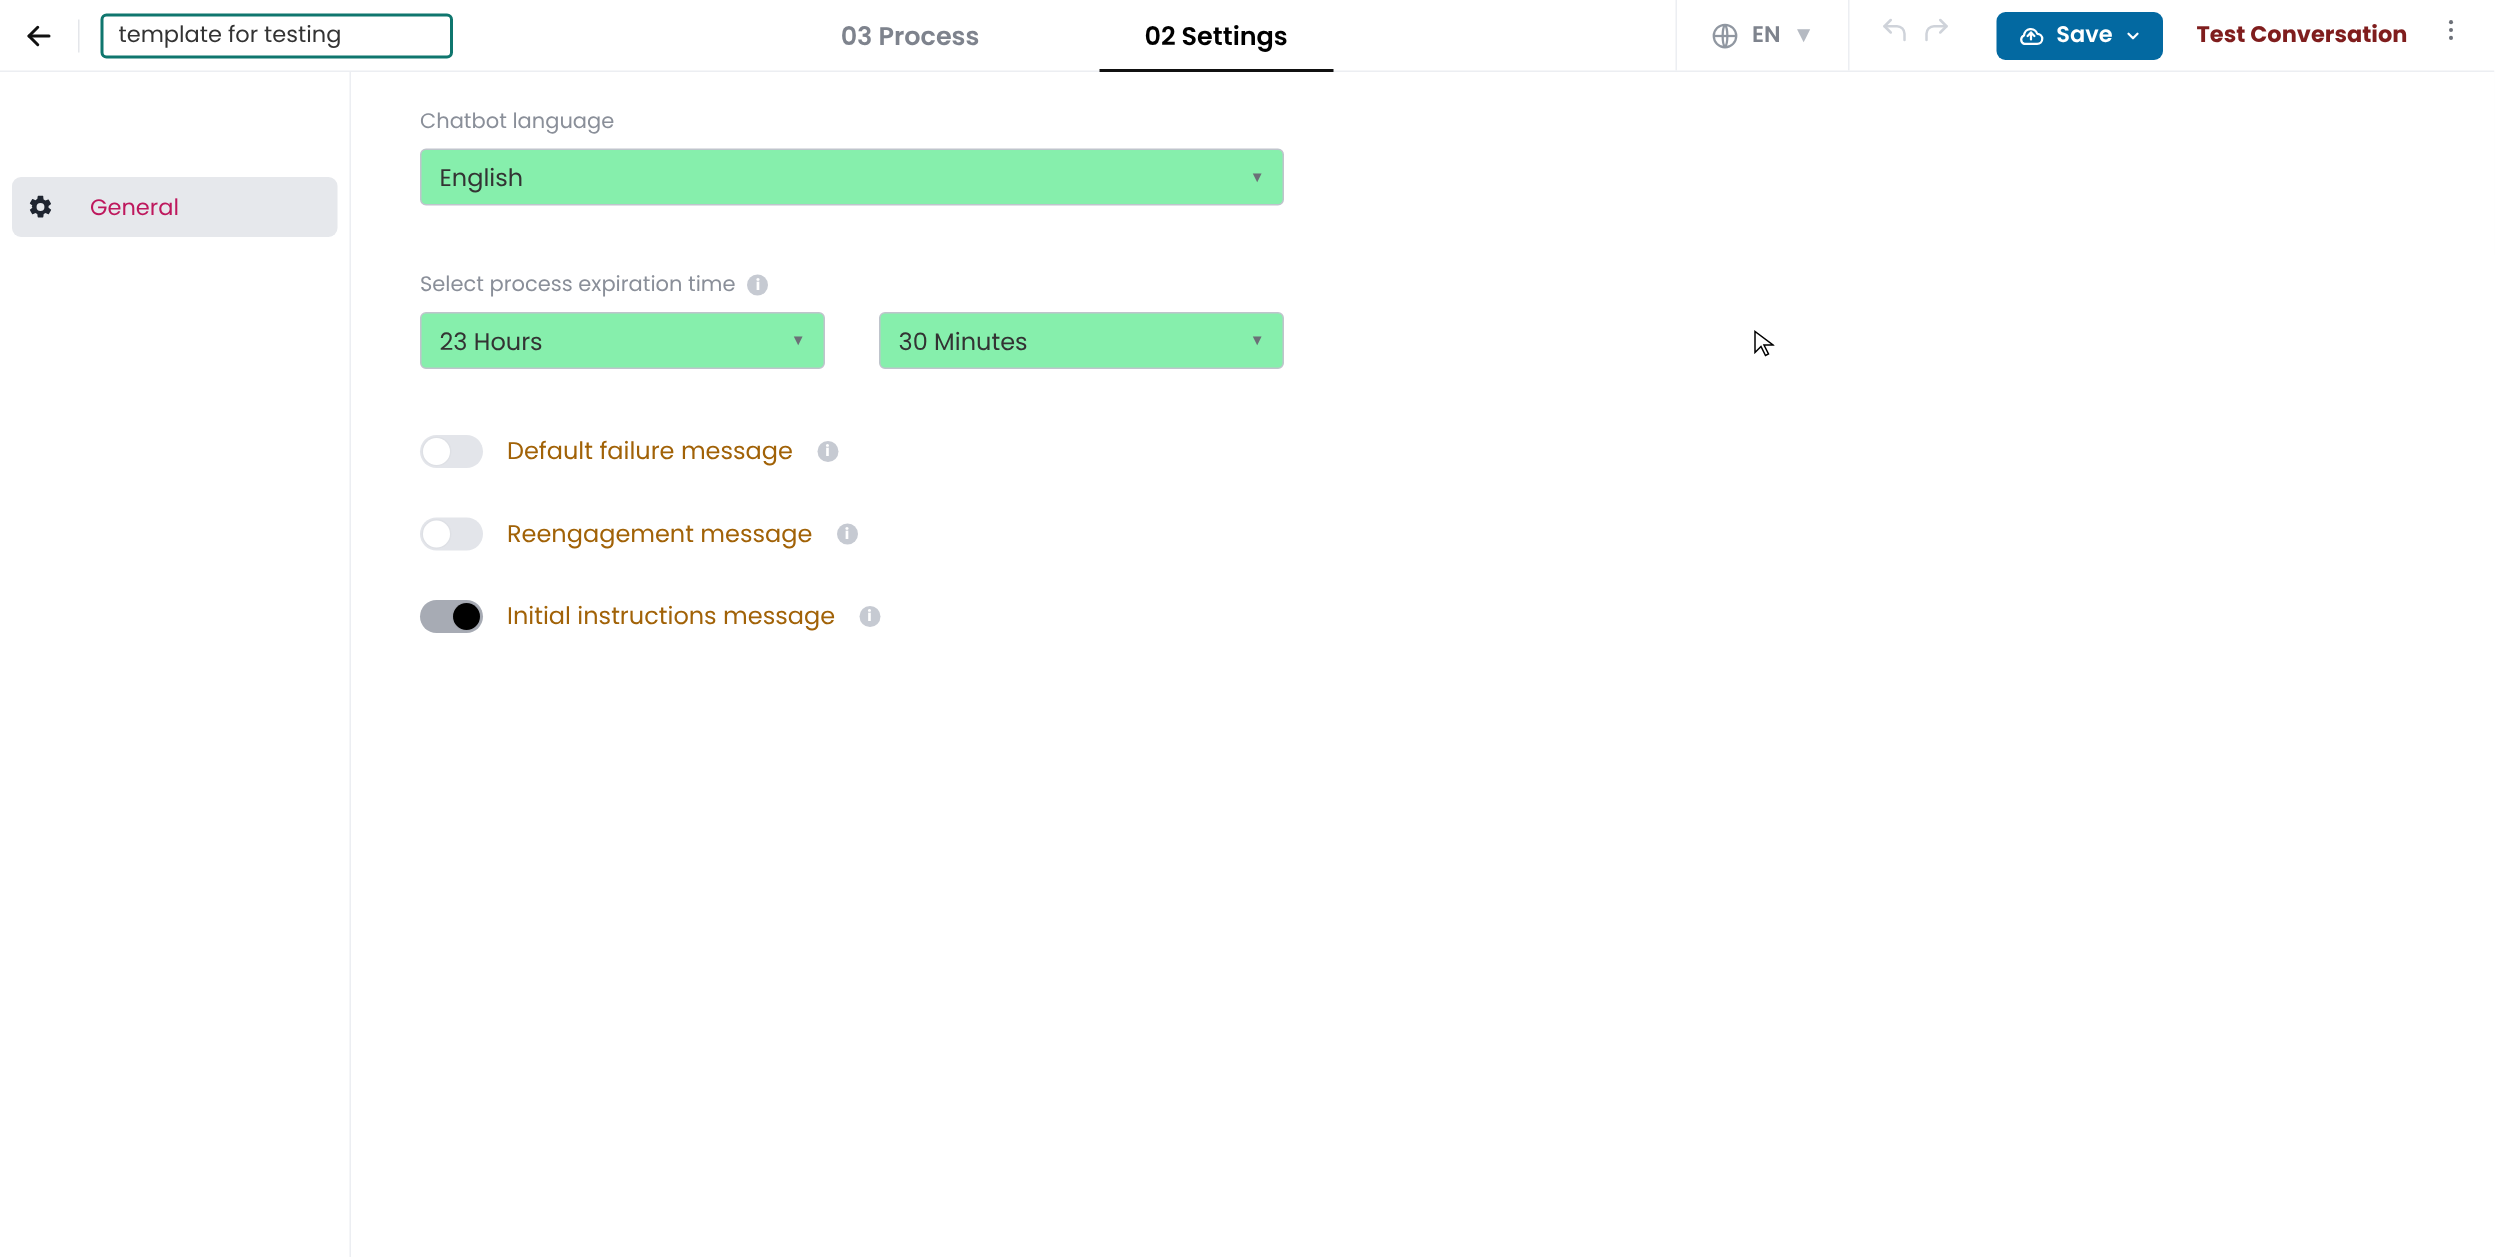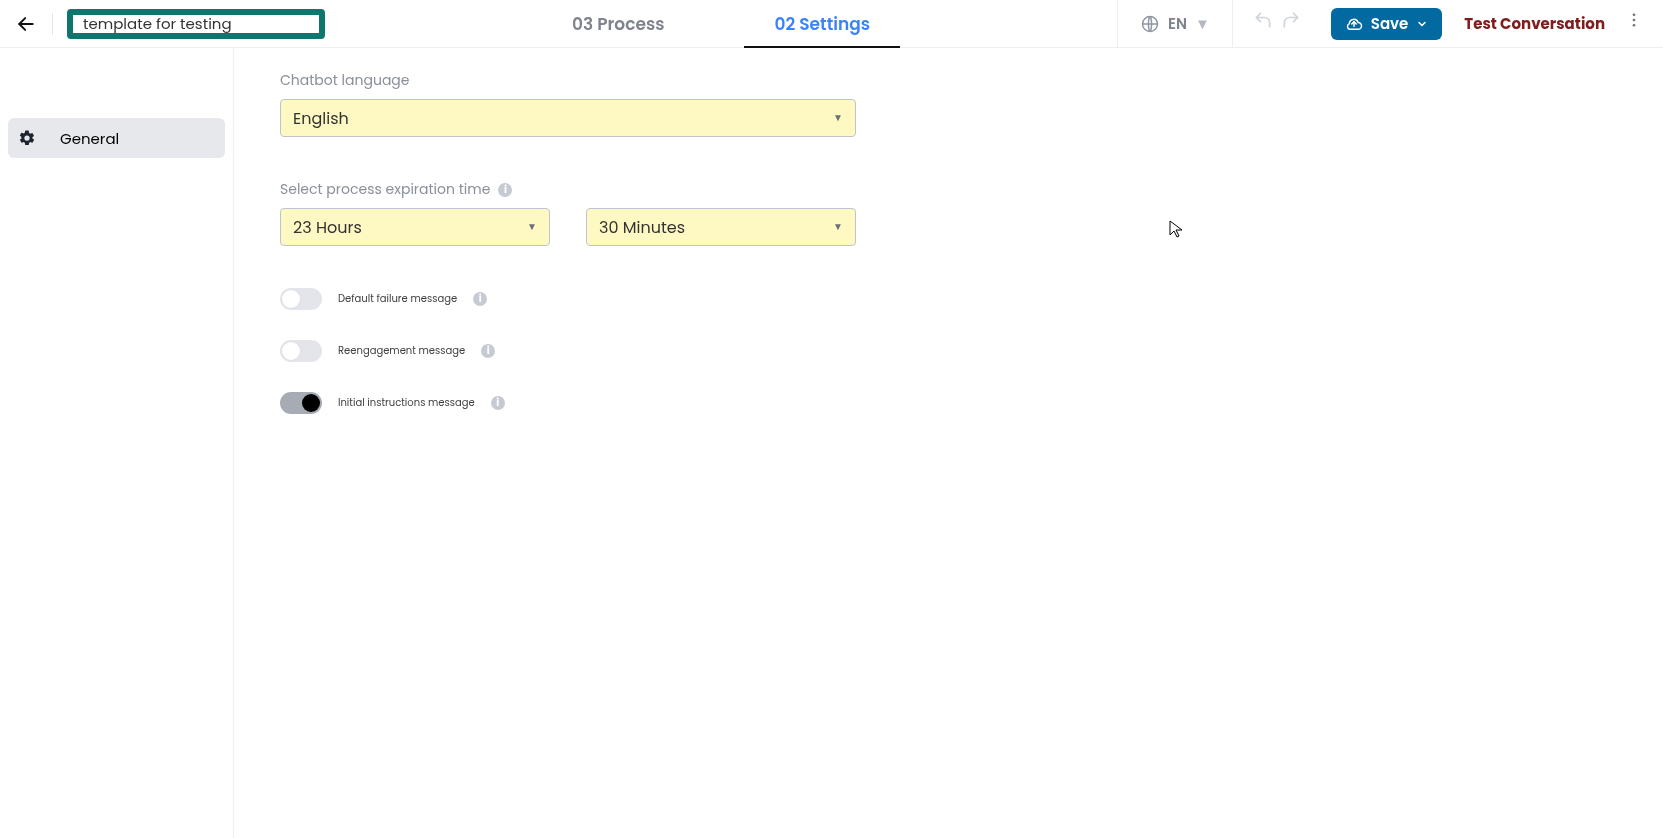--- a/index.html
+++ b/index.html
@@ -21,22 +21,22 @@
     display:flex;
     align-items:center;
     padding:0 14px 0 14px;
     gap:14px;
     background:#ffffff;
   }
   .hdr-left { display:flex; align-items:center; gap:14px; }
   .back-btn { width:24px; height:24px; display:flex; align-items:center; justify-content:center; cursor:pointer; color:#111; }
   .vdivider { width:1px; height:22px; background:#e4e6ea; }
   .title-input {
-    width:258px; height:30px;
-    border:6px solid #0f766e; border-radius:4px;
+    width:235px; height:30px;
+    border:2px solid #0f766e; border-radius:4px;
     padding:0 10px; font-size:15px; color:#333; background:#fff;
     font-family:inherit;
   }
 
   .hdr-center {
     flex:1;
     display:flex;
     justify-content:center;
     gap:110px;
     align-items:center;
@@ -45,21 +45,21 @@
   }
   .tab {
     font-size:17px;
     color:#7e838d;
     font-weight:600;
     height:100%;
     display:flex; align-items:center;
     cursor:pointer;
     position:relative;
   }
-  .tab.active { color:#3b82f6; }
+  .tab.active { color:#000000; }
   .tab.active::after {
     content:"";
     position:absolute;
     left:-30px; right:-30px; bottom:-1px;
     height:2px;
     background:#111;
   }
 
   .hdr-right {
     display:flex;
@@ -117,21 +117,21 @@
     background:#fff;
   }
   .side-item {
     margin:0 8px;
     height:40px;
     border-radius:6px;
     background:#e6e8ec;
     display:flex; align-items:center;
     gap:24px;
     padding:0 10px;
-    color:#000000;
+    color:#be185d;
     font-size:15px;
     cursor:pointer;
   }
   .side-item svg { width:18px; height:18px; fill:#1f2530; }
 
   .main {
     flex:1;
     padding:22px 46px;
     background:#ffffff;
     position:relative;
@@ -158,37 +158,37 @@
     width:14px; height:14px; border-radius:50%;
     background:#c6cad2; color:#fff;
     font-size:10px; font-weight:700; font-style:normal;
     cursor:default;
   }
 
   .select {
     height:38px;
     border:1px solid #bfc4cc;
     border-radius:4px;
-    background:#fef9c3;
+    background:#86efac;
     display:flex; align-items:center; justify-content:space-between;
     padding:0 12px;
     font-size:16px;
     color:#333;
     cursor:pointer;
   }
   .select .caret { color:#6b7077; font-size:10px; }
   .w576 { width:576px; }
   .row-selects { display:flex; gap:36px; }
   .w270 { width:270px; }
 
   .switch-row {
     display:flex; align-items:center; gap:16px;
     margin:24px 0 30px 0;
   }
-  .switch-label { color:#404040; font-size:10px; }
+  .switch-label { color:#a16207; font-size:16px; }
 
   
   .switch {
     width:42px; height:22px; border-radius:11px;
     background:#e3e5ea; position:relative; cursor:pointer;
   }
   .switch .knob {
     position:absolute; top:2px; left:2px;
     width:18px; height:18px; border-radius:50%;
     background:#ffffff;

